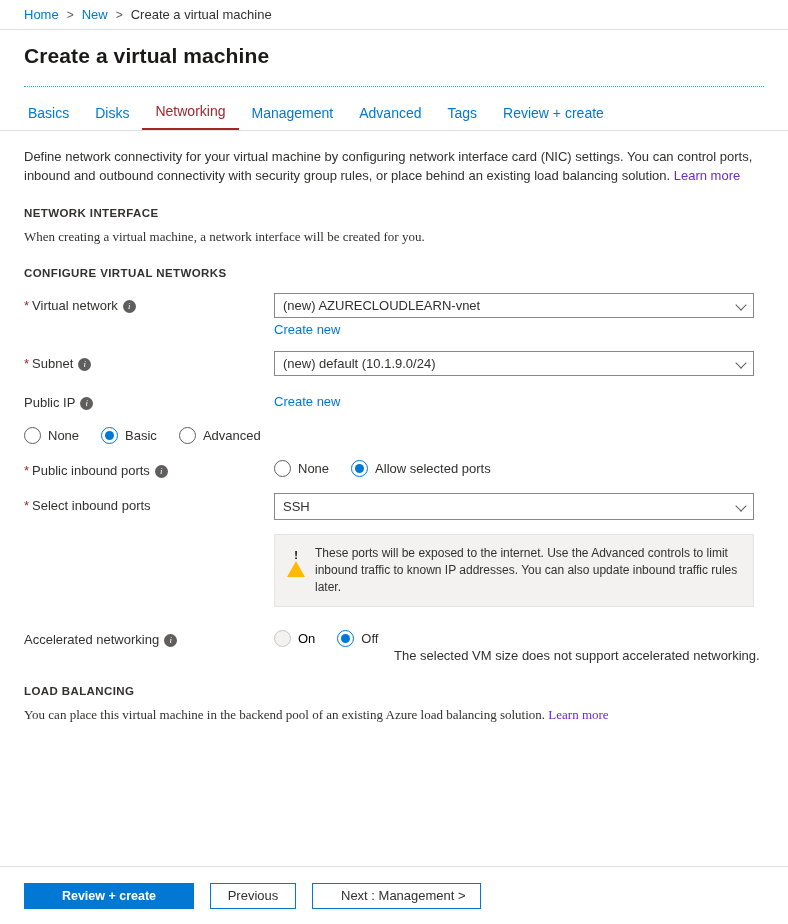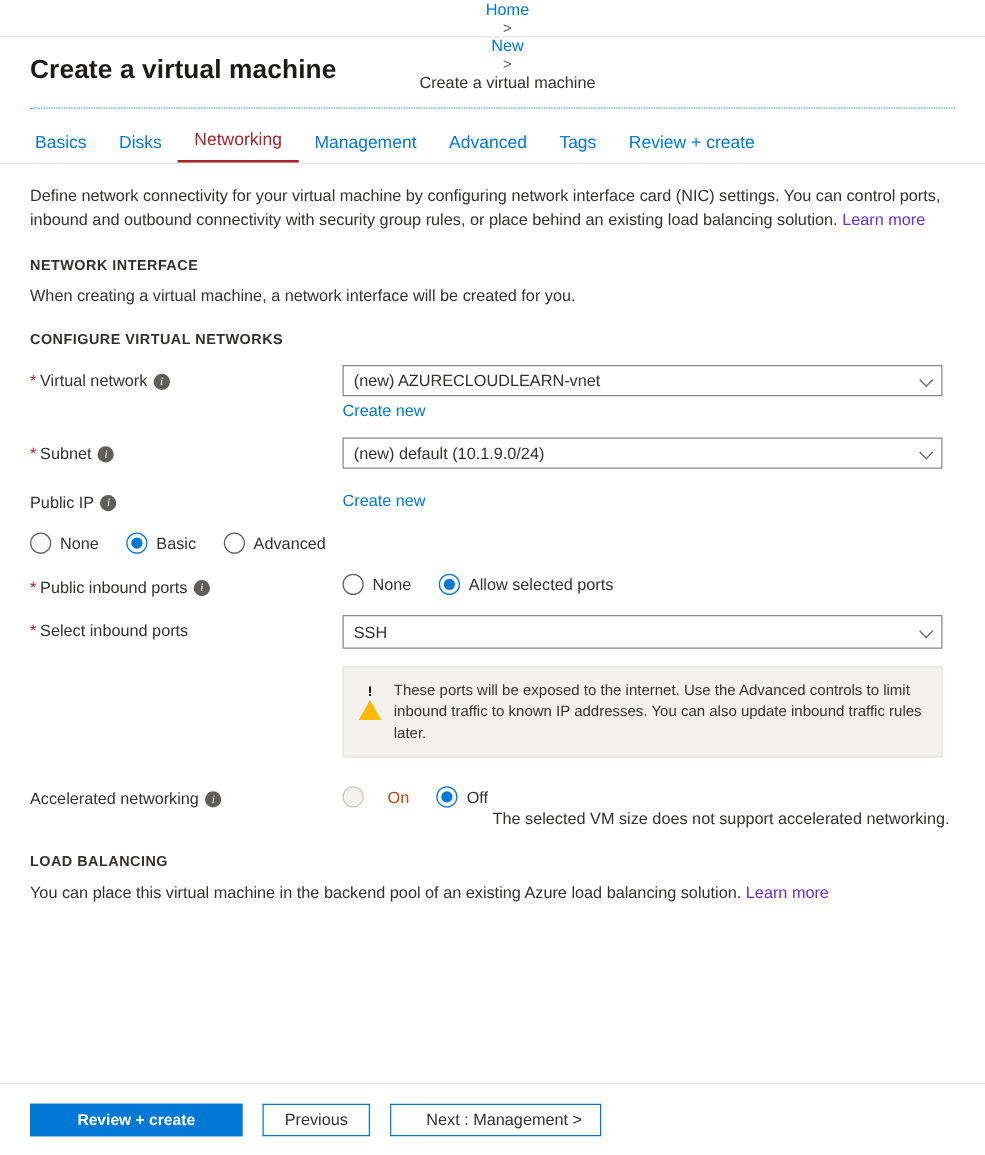--- a/index.html
+++ b/index.html
@@ -15,21 +15,20 @@
   .page { position: relative; width: 788px; height: 924px; background:#fff; }
 
   
   .breadcrumb {
     display: flex; align-items: center;
     height: 30px;
     padding: 0 0 0 24px;
     font-size: 13px;
     border-bottom: 1px solid #e1e1e1;
     background: #fff;
-    flex-direction: column;
   }
   .breadcrumb a {
     color: #0078d4; text-decoration: none; cursor: pointer;
   }
   .breadcrumb .sep { color: #605e5c; margin: 0 8px; font-size: 12px; }
   .breadcrumb .current { color: #323130; }
 
   
   .page-title {
     padding: 14px 24px 0 24px;
@@ -84,20 +83,21 @@
     font-size: 11.5px;
     font-weight: 600;
     letter-spacing: 0.4px;
     color: #323130;
     text-transform: uppercase;
   }
   .section-text {
     margin-top: 10px;
     font-size: 13px;
     color: #323130;
+    font-family: Liberation Serif, serif;
   }
 
   
   .row {
     display: flex;
     align-items: flex-start;
     margin-top: 14px;
   }
   .label-col {
     width: 250px;
@@ -173,21 +173,21 @@
   }
   .radio.sel .circle { border: 1px solid #0078d4; }
   .radio.sel .circle::after {
     content: "";
     position: absolute;
     left: 3px; top: 3px;
     width: 9px; height: 9px;
     border-radius: 50%;
     background: #0078d4;
   }
-  .radio.disabled { color: #c2410c; gap: 12px; }
+  .radio.disabled { color: #000000; }
   .radio.disabled .circle { border-color: #c8c6c4; background: #f3f2f1; }
 
   
   .banner {
     width: 480px;
     background: #f3f2f1;
     border: 1px solid #e6e4e2;
     display: flex;
     padding: 10px 12px;
     margin-top: 14px;

